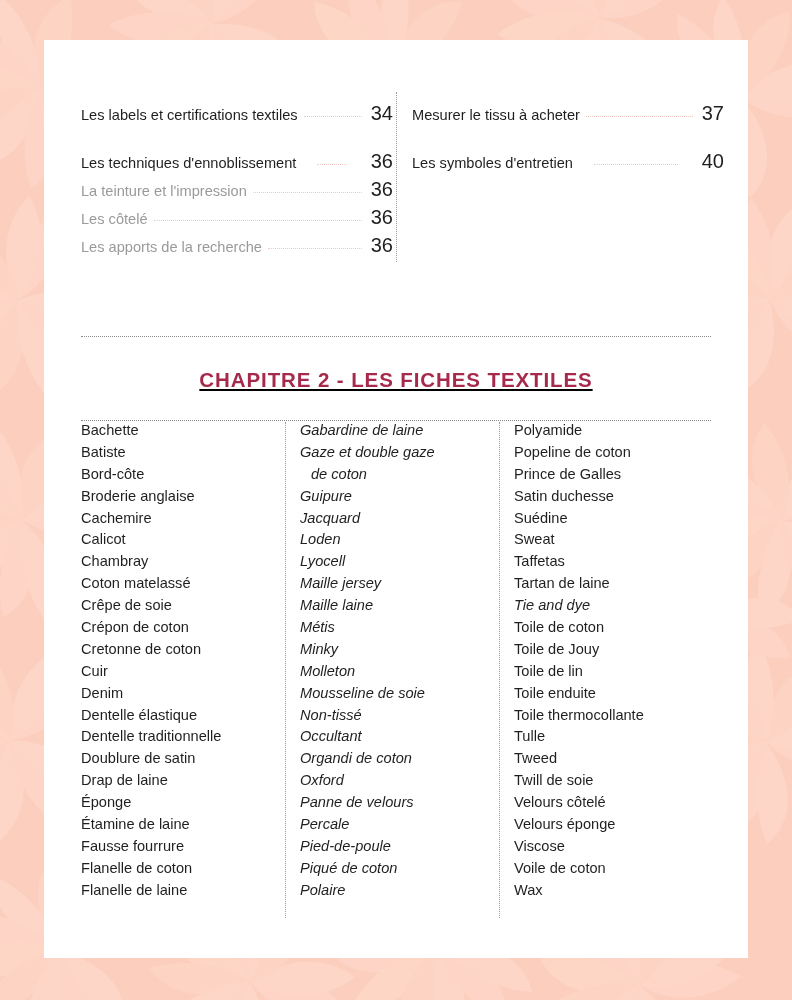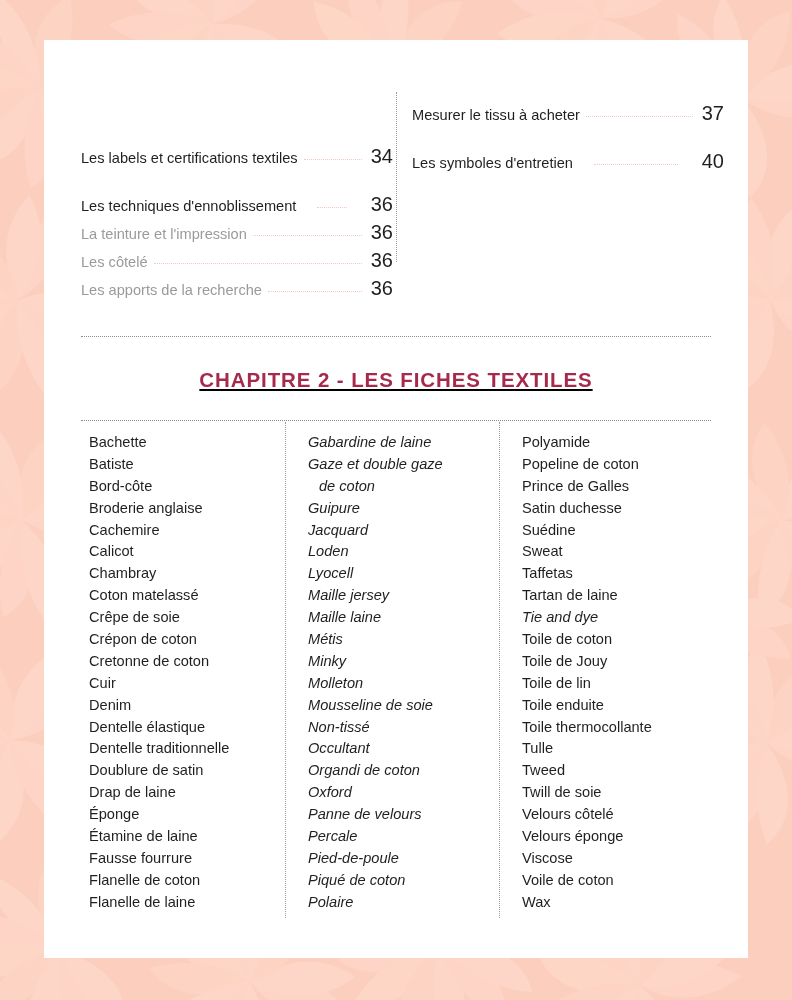--- a/index.html
+++ b/index.html
@@ -40,21 +40,21 @@
     position: absolute;
     left: 0;
     top: 0;
     width: 704px;
     height: 240px;
   }
   .toc-col {
     position: absolute;
     top: 62px;
   }
-  #toc-col-left  { left: 37px;  width: 312px; margin-top: 43px; }
+  #toc-col-left  { left: 37px;  width: 312px; }
   #toc-col-right { left: 368px; width: 312px; }
 
   .toc-divider {
     position: absolute;
     left: 352px;
     top: 52px;
     width: 0;
     height: 170px;
     border-left: 1px dotted #9b9b9b;
   }
@@ -111,22 +111,21 @@
   
   #fiches {
     position: absolute;
     left: 37px;
     top: 380px;
     width: 640px;
     height: 500px;
   }
   .fiches-col {
     position: absolute;
-    top: 12px;
-    margin-left: 8px;
+    top: 0;
   }
   #fiches-col-1 { left: 0px;   width: 210px; }
   #fiches-col-2 { left: 219px; width: 205px; font-style: italic; }
   #fiches-col-3 { left: 433px; width: 210px; }
 
   .fiches-divider {
     position: absolute;
     top: 2px;
     width: 0;
     height: 496px;

